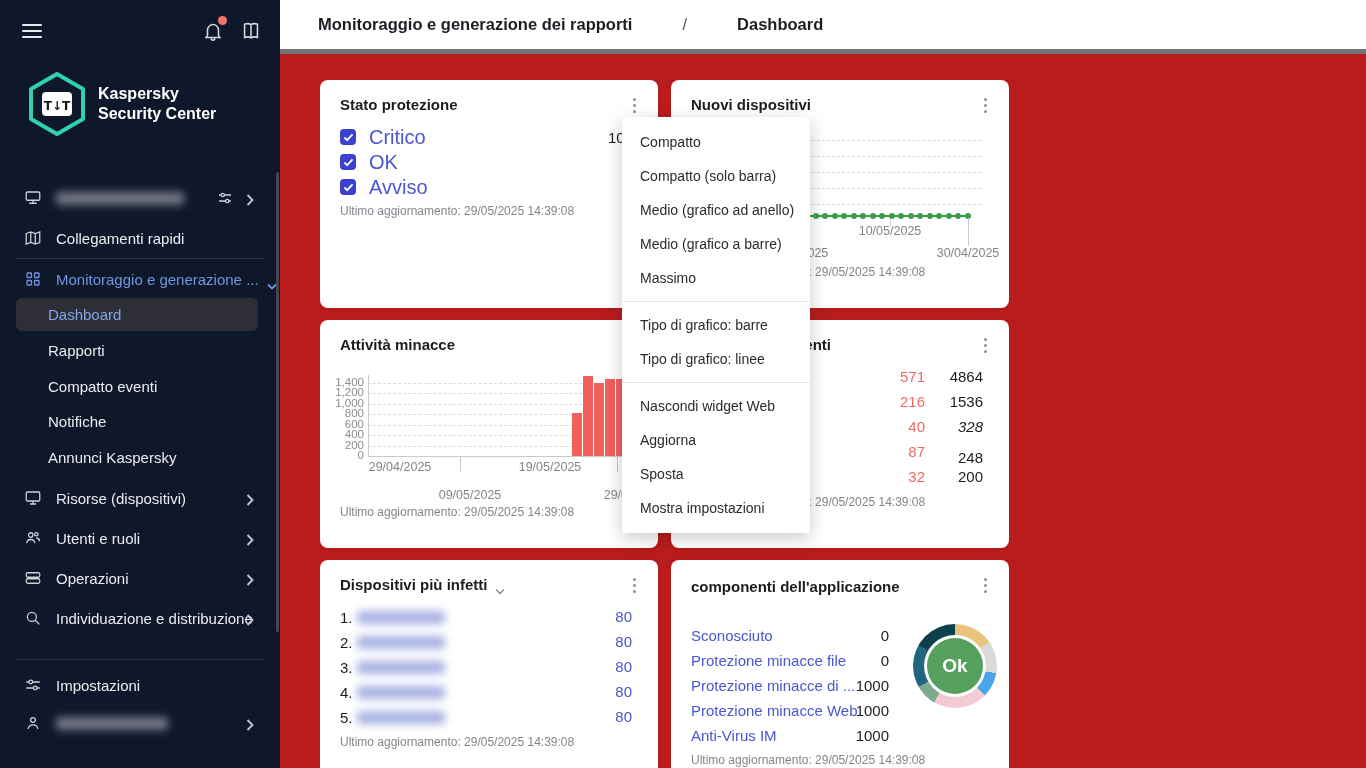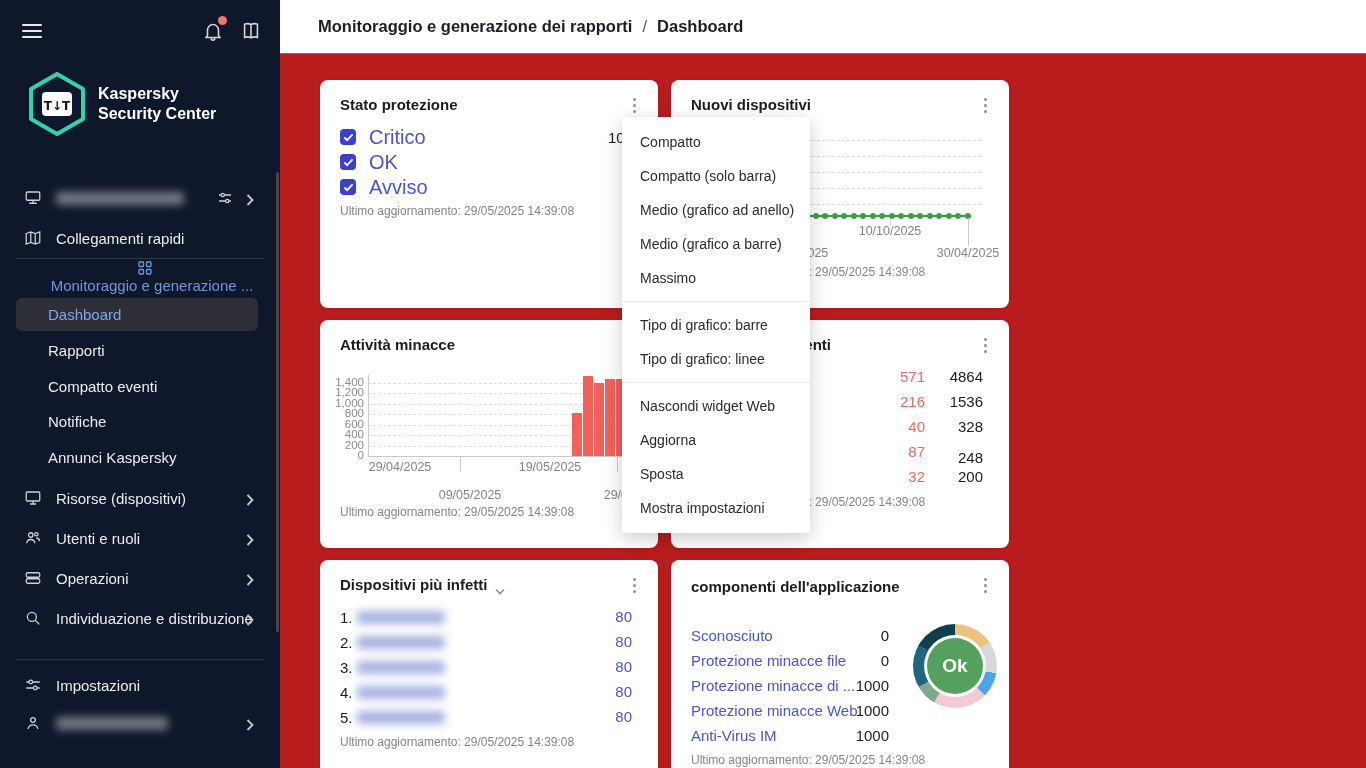--- a/index.html
+++ b/index.html
@@ -19,21 +19,21 @@
   .nav-row .nicon { width:18px; height:18px; margin-right:14px; color:#cfcfd6; flex:0 0 18px; }
   .nav-row.blue, .nav-row.blue .nicon { color:#6f97de; }
   .sub { padding-left:48px; }
   .sel-pill { position:absolute; left:16px; right:22px; height:33px; background:#2d2e36; border-radius:6px; display:flex; align-items:center; padding-left:32px; font-size:15px; color:#7fa7e8; cursor:pointer; }
   .divider { position:absolute; left:16px; right:16px; height:1px; background:#33343c; }
   .chev-r { position:absolute; right:26px; width:8px; height:12px; color:#c9c9cf; }
   .blur-pill { height:13px; border-radius:3px; background:#8d909b; filter:blur(4px); opacity:.8; }
   .scroll-thumb { position:absolute; right:1px; top:172px; width:3px; height:460px; background:#45464f; border-radius:2px; }
 
   
-  .header { position:absolute; left:280px; top:0; right:0; height:54px; background:#fff; border-bottom:1px solid #737373; display:flex; align-items:center; padding-left:38px; }
+  .header { position:absolute; left:280px; top:0; right:0; height:54px; background:#fff; border-bottom:5px solid #737373; display:flex; align-items:center; padding-left:38px;gap:40px; }
   .crumb { font-size:16.5px; font-weight:700; color:#1d1d24; }
   .crumb-sep { margin:0 10px; font-weight:400; color:#55555c; }
 
   
   .content { position:absolute; left:280px; top:54px; right:0; bottom:0; background:#b91c1c; overflow:hidden; }
   .widget { position:absolute; width:338px; height:228px; background:#fff; border-radius:8px; box-shadow:0 1px 4px rgba(29,29,46,.07); }
   .w-title { position:absolute; left:20px; top:16px; font-size:15px; font-weight:700; color:#1d1d21; white-space:nowrap; }
   .kebab { position:absolute; right:15px; top:15px; width:18px; height:20px; display:flex; flex-direction:column; align-items:center; justify-content:center; cursor:pointer; }
   .kebab i { width:3px; height:3px; border-radius:50%; background:#8e8e96; margin:1.5px 0; }
   .updated { position:absolute; left:20px; font-size:12px; color:#84848c; white-space:nowrap; }
@@ -148,21 +148,21 @@
     <div class="nav-row" style="top:48px;">
       <span class="nicon">
         <svg viewBox="0 0 24 24" width="18" height="18" fill="none" stroke="currentColor" stroke-width="1.7">
             <path d="M3 6l6-2 6 2 6-2v14l-6 2-6-2-6 2zM9 4v14M15 6v14"></path>
           </svg>
       </span>
       <span>Collegamenti rapidi</span>
     </div>
     <div class="divider" style="top:88px;"></div>
 
-    <div class="nav-row blue" style="top:89px;flex-direction:column;">
+    <div class="nav-row blue" style="top:89px;">
       <span class="nicon">
         <svg viewBox="0 0 24 24" width="18" height="18" fill="none" stroke="currentColor" stroke-width="1.7">
             <rect x="4" y="4" width="6" height="6" rx="1"></rect>
             <rect x="14" y="4" width="6" height="6" rx="1"></rect>
             <rect x="4" y="14" width="6" height="6" rx="1"></rect>
             <rect x="14" y="14" width="6" height="6" rx="1"></rect>
           </svg>
       </span>
       <span>Monitoraggio e generazione ...</span>
       <span style="width:10px;height:7px;margin-left:8px;color:#6f97de;">
@@ -352,21 +352,21 @@
           <div class="dot" style="left: 216.889px; top: 83px;"></div>
           <div class="dot" style="left: 226.407px; top: 83px;"></div>
           <div class="dot" style="left: 235.926px; top: 83px;"></div>
           <div class="dot" style="left: 245.444px; top: 83px;"></div>
           <div class="dot" style="left: 254.963px; top: 83px;"></div>
           <div class="dot" style="left: 264.481px; top: 83px;"></div>
           <div class="dot" style="left: 274px; top: 83px;"></div>
         </div>
       <div class="tick" style="left:199px;top:88px;height:8px;"></div>
       <div class="tick" style="left:277px;top:88px;height:28px;"></div>
-      <div class="xlab" style="left:199px;top:94px;">10/10/2025</div>
+      <div class="xlab" style="left:199px;top:94px;">10/05/2025</div>
       <div class="xlab" style="left:106px;top:116px;">20/05/2025</div>
       <div class="xlab" style="left:277px;top:116px;">30/04/2025</div>
     </div>
     <div class="updated" style="top:185px;">Ultimo aggiornamento: 29/05/2025 14:39:08</div>
   </section>
 
   <section class="widget" style="left:40px;top:266px;">
     <h3 class="w-title">Attività minacce</h3>
     <div class="kebab">
         <i></i>
@@ -415,21 +415,21 @@
     <div class="kebab">
         <i></i>
         <i></i>
         <i></i>
       </div>
     <span class="ev-red" style="left:194px;top:48px;">571</span>
     <span class="ev-black" style="left:252px;top:48px;">4864</span>
     <span class="ev-red" style="left:194px;top:73px;">216</span>
     <span class="ev-black" style="left:252px;top:73px;">1536</span>
     <span class="ev-red" style="left:194px;top:98px;">40</span>
-    <span class="ev-black" style="left:252px;top:98px;">328</span>
+    <span class="ev-black" style="left:252px;top:98px;font-style:italic;">328</span>
     <span class="ev-red" style="left:194px;top:123px;">87</span>
     <span class="ev-black" style="left:252px;top:129px;">248</span>
     <span class="ev-red" style="left:194px;top:148px;">32</span>
     <span class="ev-black" style="left:252px;top:148px;">200</span>
     <div class="updated" style="top:175px;">Ultimo aggiornamento: 29/05/2025 14:39:08</div>
   </section>
 
   <section class="widget" style="left:40px;top:506px;">
     <h3 class="w-title" style="display:flex;align-items:center;">
       <span>Dispositivi più infetti</span>

